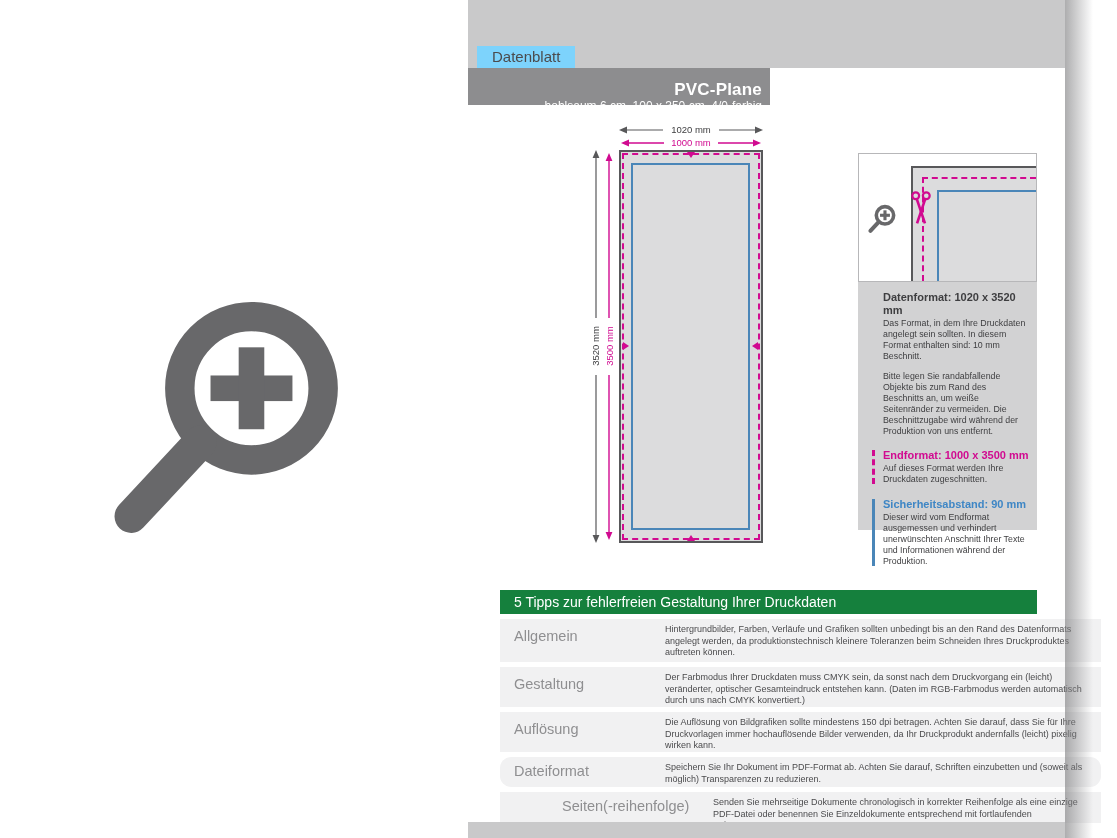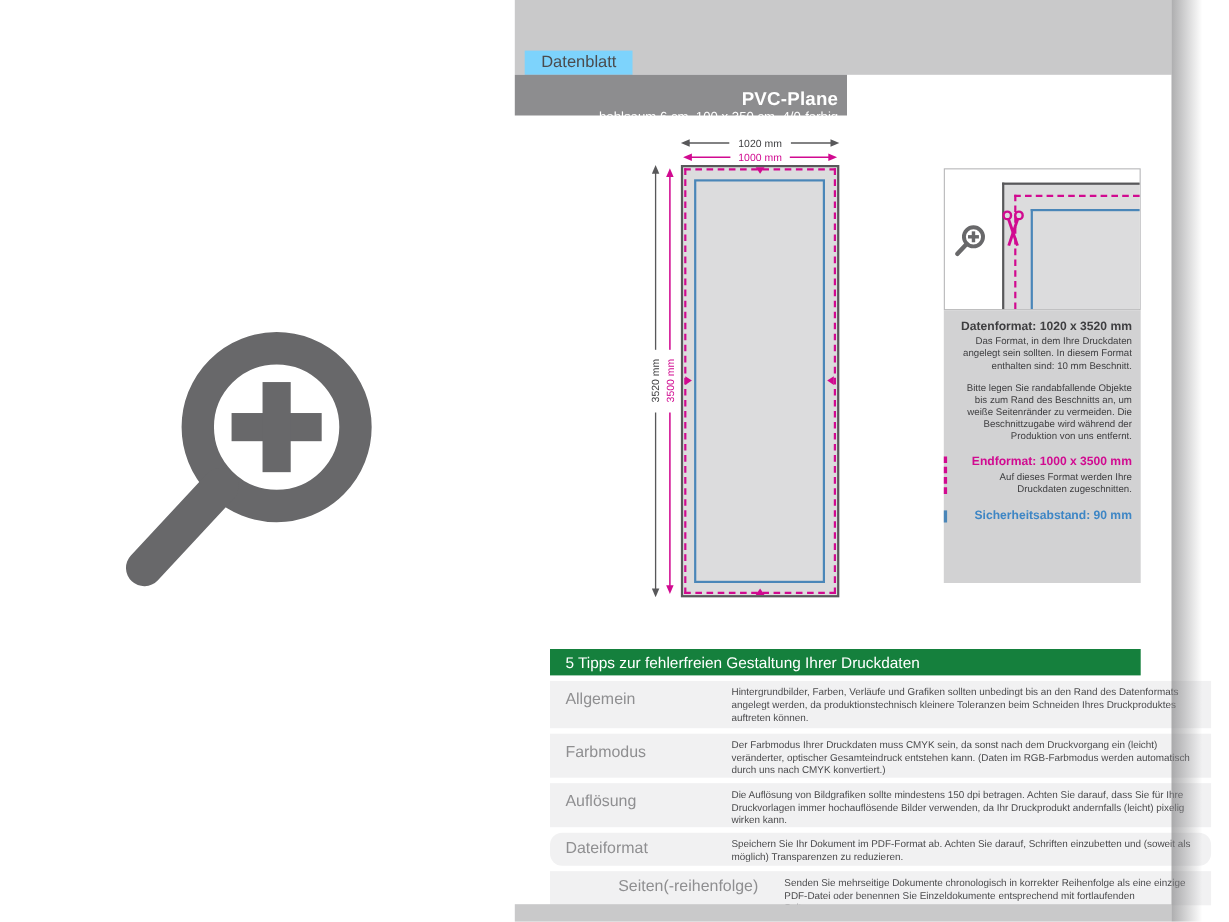--- a/index.html
+++ b/index.html
@@ -46,21 +46,21 @@
     border-left:2px solid #58585a; border-top:2px solid #58585a; }
   .corner-bleed { position:absolute; left:9px; top:9px; right:0; bottom:0;
     border-left:2px dashed #d10a90; border-top:2px dashed #d10a90; }
   .corner-safe { position:absolute; left:24px; top:22px; right:0; bottom:0;
     border-left:2px solid #4a86b8; border-top:2px solid #4a86b8; }
   .mini-zoom { position:absolute; left:8px; top:48px; width:31px; height:34px; }
   .scissors { position:absolute; left:51px; top:36px; width:22px; height:38px; }
 
   
   .infobox { position:absolute; left:390px; top:282px; width:179px; height:248px;
-    background:#d2d2d3; padding:9px 8px 8px 11px; color:#3e3e40;text-align:right; }
+    background:#d2d2d3; padding:9px 8px 8px 25px; color:#3e3e40; }
   .infobox h3 { font-size:11px; font-weight:bold; line-height:13px; }
   .infobox p { font-size:8.8px; line-height:11px; margin-top:1px; }
   .ib-sec { position:relative; margin-top:9px; }
   .ib-mark { position:absolute; left:-11px; top:1px; bottom:1px; width:0; }
   .mark-bleed { border-left:3px dashed #d10a90; }
   .mark-safe  { border-left:3px solid #4a86b8; }
   .h-end  { color:#d10a90; }
   .h-safe { color:#3e86c5; }
 
   
@@ -155,31 +155,32 @@
       <p style="margin-top:9px;">Bitte legen Sie randabfallende Objekte bis zum Rand des Beschnitts an, um weiße Seitenränder zu vermeiden. Die Beschnittzugabe wird während der Produktion von uns entfernt.</p>
     </div>
     <div class="ib-sec" style="margin-top:12px;">
       <div class="ib-mark mark-bleed"></div>
       <h3 class="h-end">Endformat: 1000 x 3500 mm</h3>
       <p>Auf dieses Format werden Ihre Druckdaten zugeschnitten.</p>
     </div>
     <div class="ib-sec" style="margin-top:13px;">
       <div class="ib-mark mark-safe"></div>
       <h3 class="h-safe">Sicherheitsabstand: 90 mm</h3>
+      <p>Dieser wird vom Endformat ausgemessen und verhindert unerwünschten Anschnitt Ihrer Texte und Informationen während der Produktion.</p>
     </div>
   </div>
 
   <div class="tips-header">5 Tipps zur fehlerfreien Gestaltung Ihrer Druckdaten</div>
   <div class="tips-rows">
     <div class="tip-row h43">
       <div class="tip-label">Allgemein</div>
       <div class="tip-text">Hintergrundbilder, Farben, Verläufe und Grafiken sollten unbedingt bis an den Rand des Datenformats angelegt werden, da produktionstechnisch kleinere Toleranzen beim Schneiden Ihres Druckproduktes auftreten können.</div>
     </div>
     <div class="tip-row h40">
-      <div class="tip-label">Farbmodus</div>
+      <div class="tip-label">Gestaltung</div>
       <div class="tip-text">Der Farbmodus Ihrer Druckdaten muss CMYK sein, da sonst nach dem Druckvorgang ein (leicht) veränderter, optischer Gesamteindruck entstehen kann. (Daten im RGB-Farbmodus werden automatisch durch uns nach CMYK konvertiert.)</div>
     </div>
     <div class="tip-row h40">
       <div class="tip-label">Auflösung</div>
       <div class="tip-text">Die Auflösung von Bildgrafiken sollte mindestens 150 dpi betragen. Achten Sie darauf, dass Sie für Ihre Druckvorlagen immer hochauflösende Bilder verwenden, da Ihr Druckprodukt andernfalls (leicht) pixelig wirken kann.</div>
     </div>
     <div class="tip-row h30">
       <div class="tip-label" style="padding-top:6px;">Dateiformat</div>
       <div class="tip-text">Speichern Sie Ihr Dokument im PDF-Format ab. Achten Sie darauf, Schriften einzubetten und (soweit als möglich) Transparenzen zu reduzieren.</div>
     </div>

